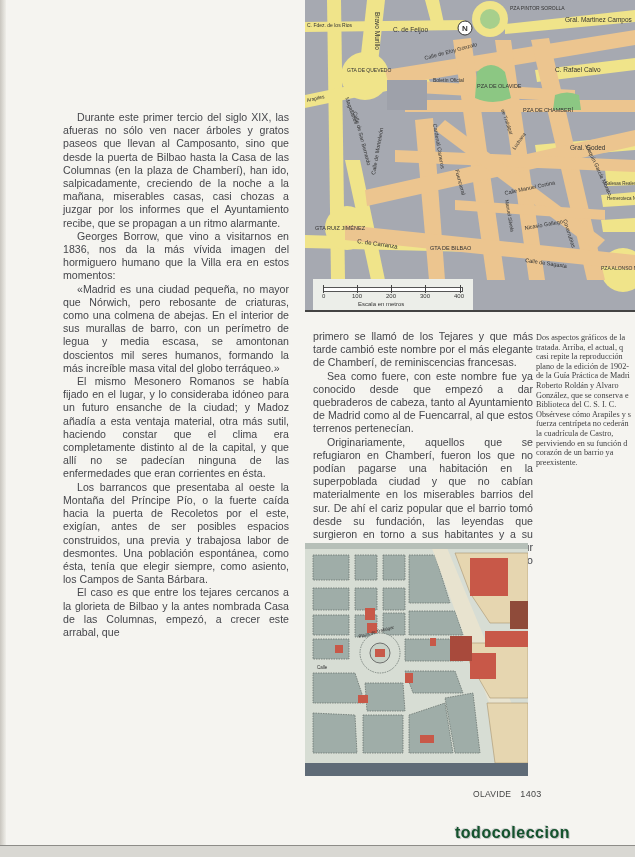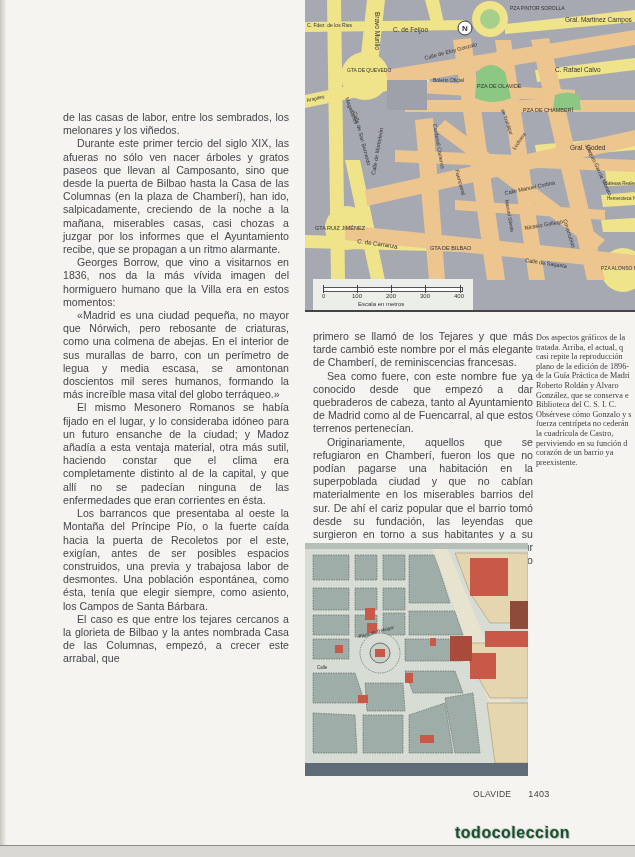--- a/index.html
+++ b/index.html
@@ -16,33 +16,32 @@
   .map1{position:absolute;left:305px;top:0;width:330px;height:310px;background:#a9adb6;overflow:hidden;}
   .map1 svg{position:absolute;left:0;top:0;}
   .scale-box{position:absolute;left:8px;top:279px;width:160px;height:31px;background:#eceee9;}
   .scale-bar{position:absolute;left:10px;top:8px;width:138px;height:3px;background:#fff;border:1px solid #555;}
   .scale-tick{position:absolute;top:6px;width:1px;height:8px;background:#444;}
   .scale-num{position:absolute;top:14px;font-size:6px;color:#333;}
   .scale-label{position:absolute;left:45px;top:22px;font-size:6px;color:#333;}
   .map-under{position:absolute;left:305px;top:310px;width:330px;height:2px;background:#444;}
   .map2{position:absolute;left:305px;top:543px;width:223px;height:233px;background:#c9d2ca;overflow:hidden;}
   .footer{position:absolute;left:473px;top:789px;font-size:8.5px;color:#444;letter-spacing:0.3px;}
-  .footer .pn{margin-left:17px;font-size:9px;}
+  .footer .pn{margin-left:9px;font-size:9px;}
   .watermark{position:absolute;left:455px;top:824px;font-size:16px;font-weight:bold;color:#14532d;letter-spacing:0.5px;text-shadow:0 0 1px #b9b9b9,1px 1px 0 #c8c8c8,-1px -1px 0 #d5d5d5;}
   .bottom-strip{position:absolute;left:0;top:845px;width:635px;height:12px;background:#d9d8d3;border-top:1px solid #8d8c88;}
   .lbl{font-family:"Liberation Sans",sans-serif;fill:#333;}
 </style>
 </head>
 <body>
 
 <div class="page">
   <div class="binding"></div>
 
   <div class="col" id="col1">
-    <p class="noindent">de las casas de labor, entre los sembrados, los melonares y los viñedos.</p>
     <p>Durante este primer tercio del siglo XIX, las afueras no sólo ven nacer árboles y gratos paseos que llevan al Camposanto, sino que desde la puerta de Bilbao hasta la Casa de las Columnas (en la plaza de Chamberí), han ido, salpicadamente, creciendo de la noche a la mañana, miserables casas, casi chozas a juzgar por los informes que el Ayuntamiento recibe, que se propagan a un ritmo alarmante.</p>
     <p>Georges Borrow, que vino a visitarnos en 1836, nos da la más vívida imagen del hormiguero humano que la Villa era en estos momentos:</p>
     <p>«Madrid es una ciudad pequeña, no mayor que Nórwich, pero rebosante de criaturas, como una colmena de abejas. En el interior de sus murallas de barro, con un perímetro de legua y media escasa, se amontonan doscientos mil seres humanos, formando la más increíble masa vital del globo terráqueo.»</p>
     <p>El mismo Mesonero Romanos se había fijado en el lugar, y lo consideraba idóneo para un futuro ensanche de la ciudad; y Madoz añadía a esta ventaja material, otra más sutil, haciendo constar que el clima era completamente distinto al de la capital, y que allí no se padecían ninguna de las enfermedades que eran corrientes en ésta.</p>
     <p>Los barrancos que presentaba al oeste la Montaña del Príncipe Pío, o la fuerte caída hacia la puerta de Recoletos por el este, exigían, antes de ser posibles espacios construidos, una previa y trabajosa labor de desmontes. Una población espontánea, como ésta, tenía que elegir siempre, como asiento, los Campos de Santa Bárbara.</p>
     <p>El caso es que entre los tejares cercanos a la glorieta de Bilbao y la antes nombrada Casa de las Columnas, empezó, a crecer este arrabal, que</p>
   </div>
 
   <div class="map1">
     <svg width="330" height="310" viewBox="0 0 330 310">
@@ -147,26 +146,26 @@
   <div class="col" id="col2">
     <p class="noindent">primero se llamó de los Tejares y que más tarde cambió este nombre por el más elegante de Chamberí, de reminiscencias francesas.</p>
     <p>Sea como fuere, con este nombre fue ya conocido desde que empezó a dar quebraderos de cabeza, tanto al Ayuntamiento de Madrid como al de Fuencarral, al que estos terrenos pertenecían.</p>
     <p>Originariamente, aquellos que se refugiaron en Chamberí, fueron los que no podían pagarse una habitación en la superpoblada ciudad y que no cabían materialmente en los miserables barrios del sur. De ahí el cariz popular que el barrio tomó desde su fundación, las leyendas que surgieron en torno a sus habitantes y a su forma de vida. El casticismo propio del sur madrileño vino a rebrotar en el punto opuesto de la capital.</p>
   </div>
 
   <div class="caption">
     <div>Dos aspectos gráficos de la</div>
     <div>tratada. Arriba, el actual, q</div>
     <div>casi repite la reproducción</div>
-    <div>plano de la edición de 1896-</div>
+    <div>plano de la edición de 1902-</div>
     <div style="">de la Guía Práctica de Madri</div>
     <div>Roberto Roldán y Alvaro</div>
     <div>González, que se conserva e</div>
     <div>Biblioteca del C. S. I. C.</div>
-    <div>Obsérvese cómo Gonzalo y s</div>
+    <div>Obsérvese cómo Arapiles y s</div>
     <div>fuerza centrípeta no cederán</div>
     <div>la cuadrícula de Castro,</div>
     <div>perviviendo en su función d</div>
     <div>corazón de un barrio ya</div>
     <div>preexistente.</div>
   </div>
 
   <div class="map2">
     <svg width="223" height="233" viewBox="0 0 223 233">
       <rect width="223" height="233" fill="#d7ddd4"></rect>

